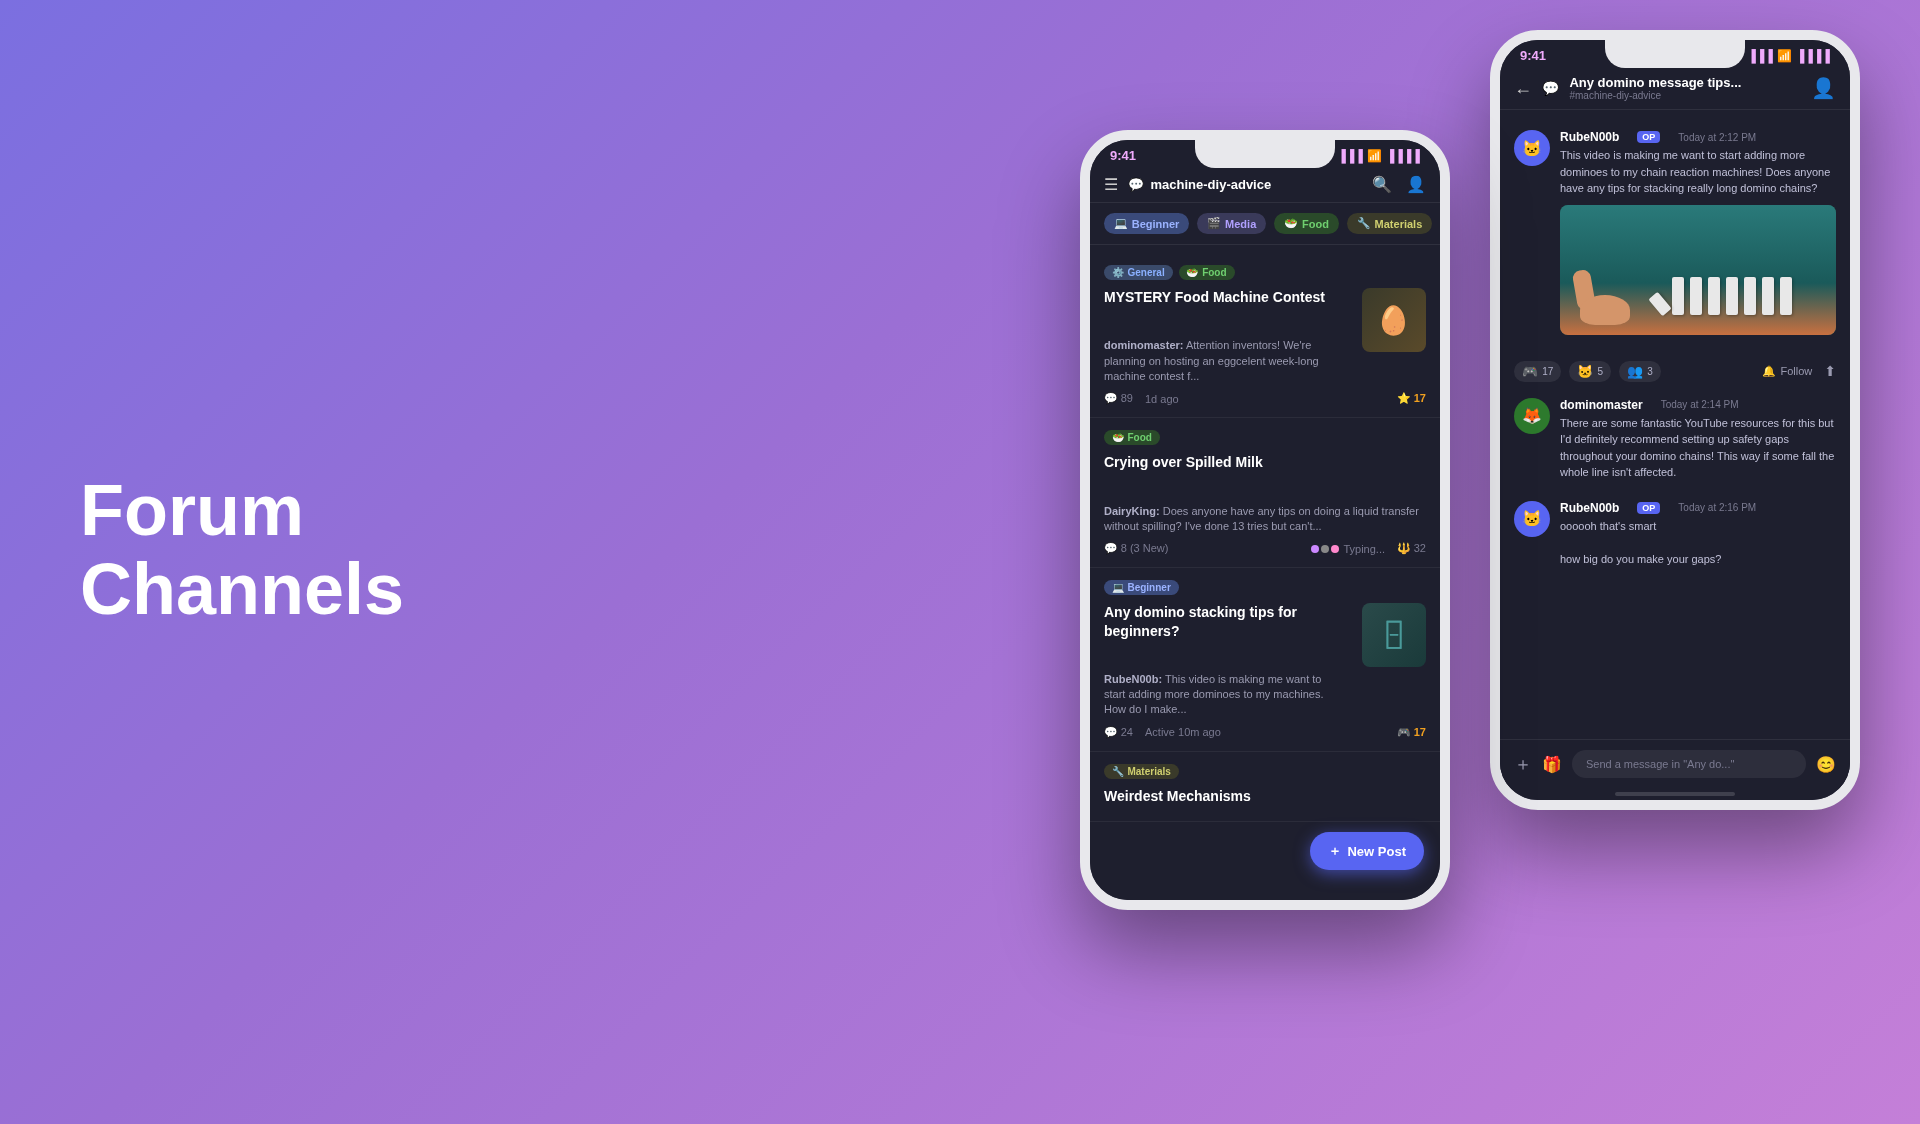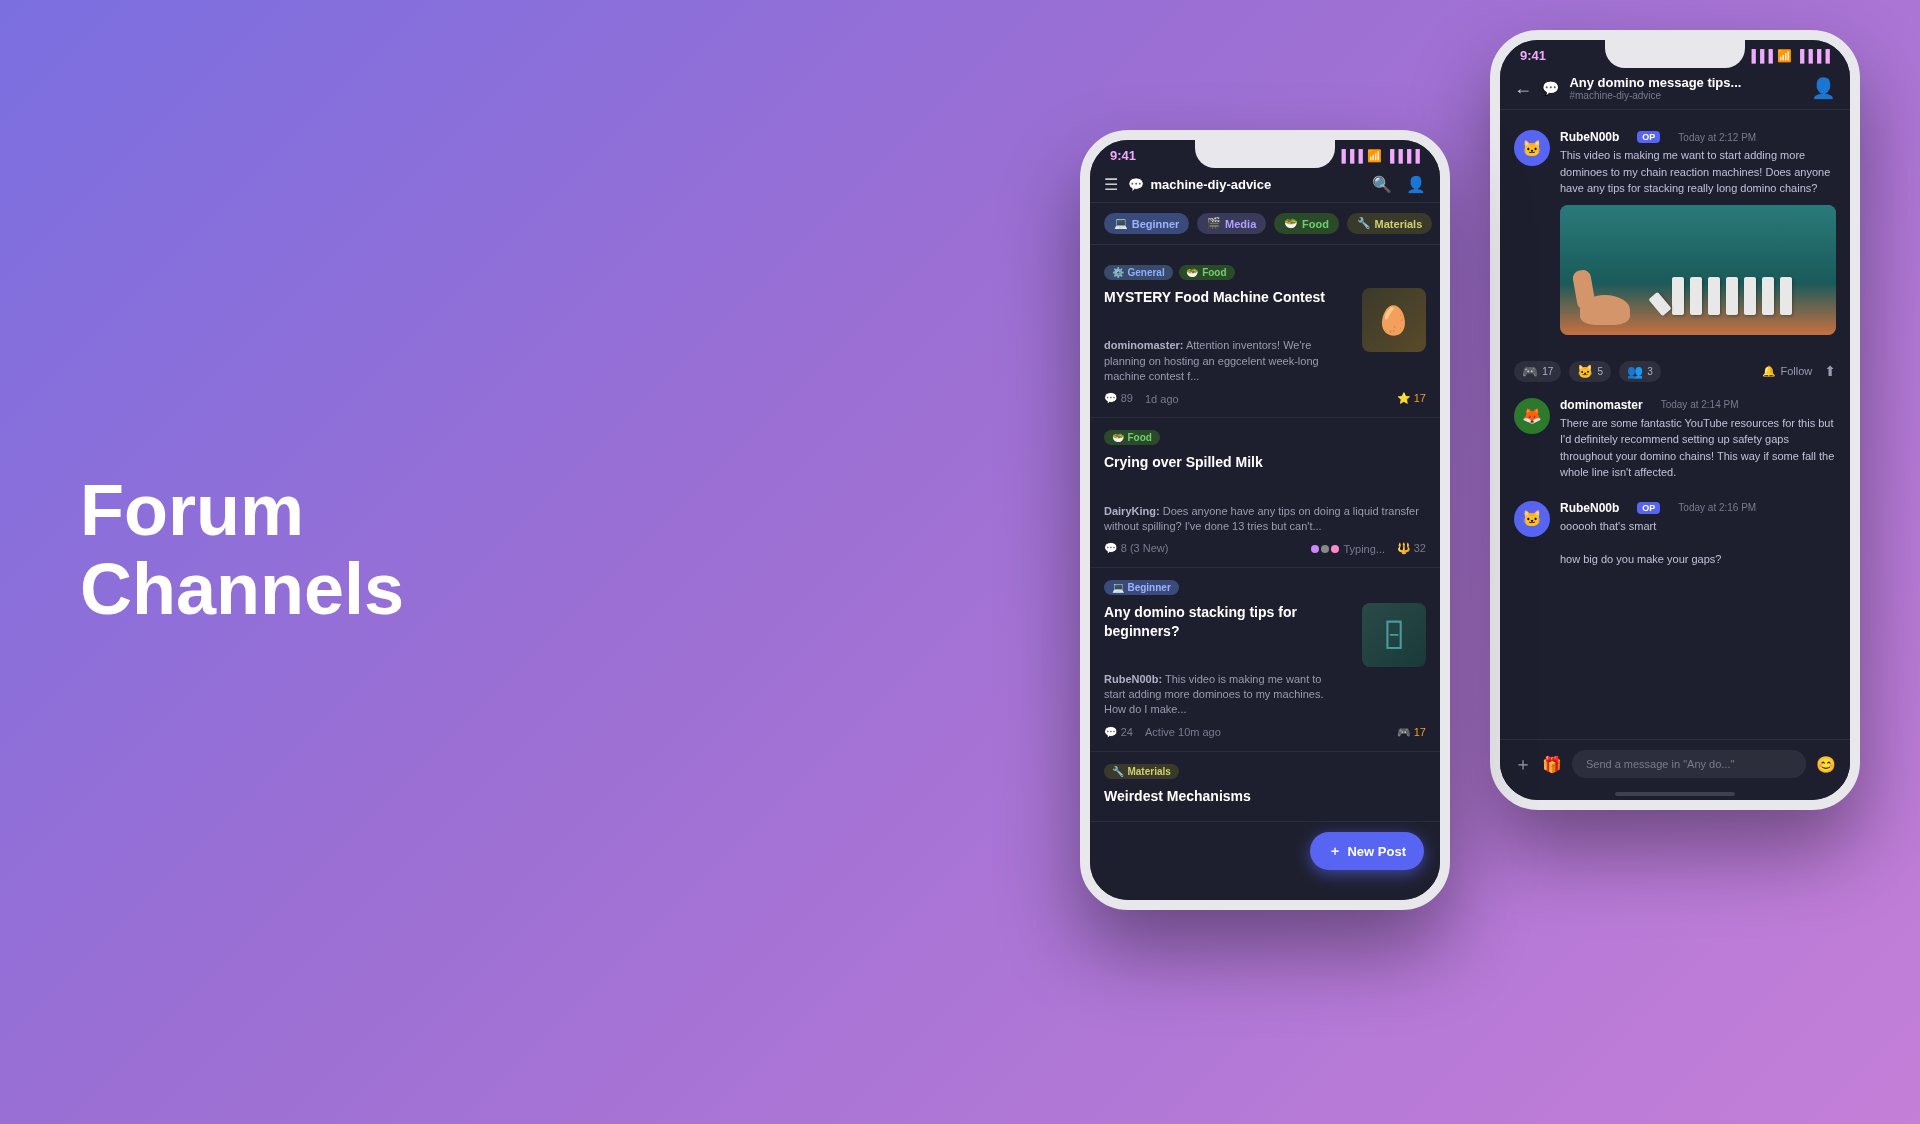--- a/index.html
+++ b/index.html
@@ -219,21 +219,21 @@
 
     .post-meta {
       display: flex;
       gap: 12px;
       margin-top: 8px;
       font-size: 11px;
       color: #7a7a90;
     }
     .meta-item { display: flex; align-items: center; gap: 3px; }
     .meta-spacer { flex: 1; }
-    .meta-star { color: #f0a020; }
+    .meta-star { color: #f0a020; font-weight: bold; }
     .meta-typing { display: flex; align-items: center; gap: 4px; }
     .typing-dots {
       display: flex;
       gap: 2px;
       align-items: center;
     }
     .typing-dot {
       width: 8px;
       height: 8px;
       border-radius: 50%;

